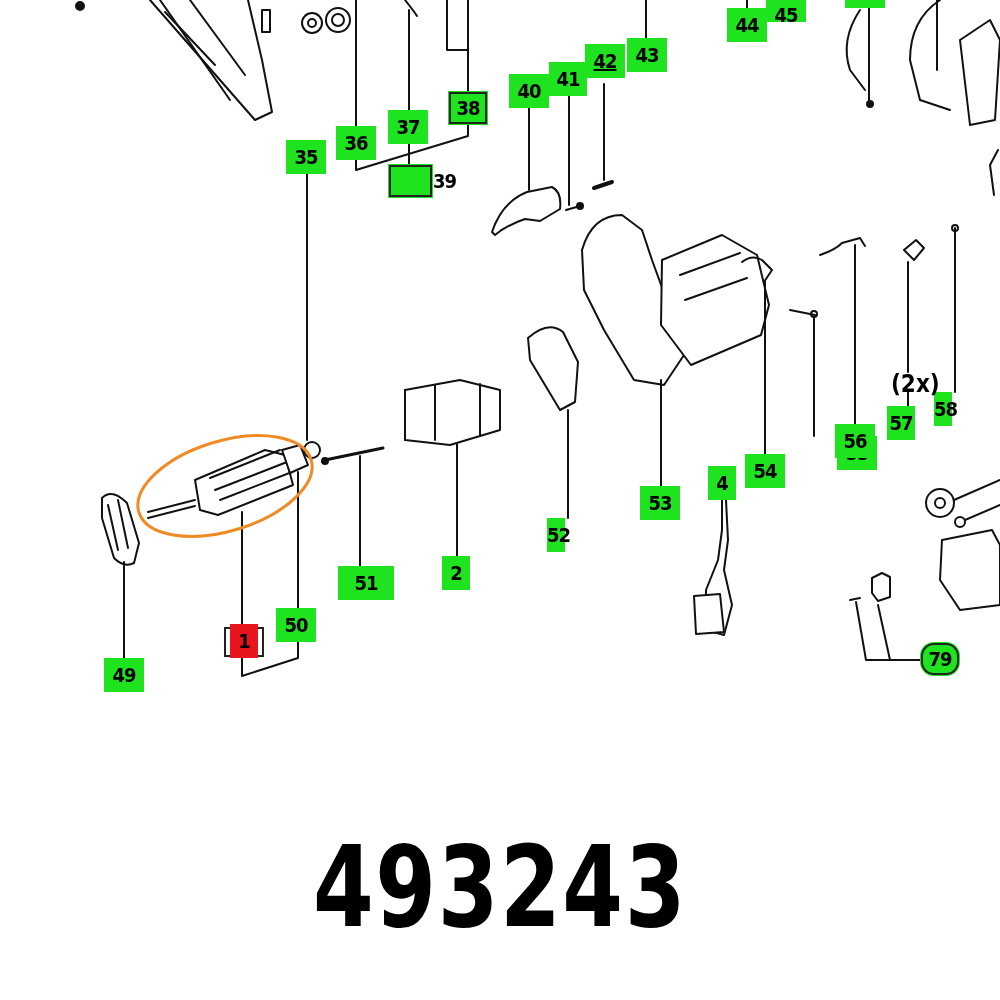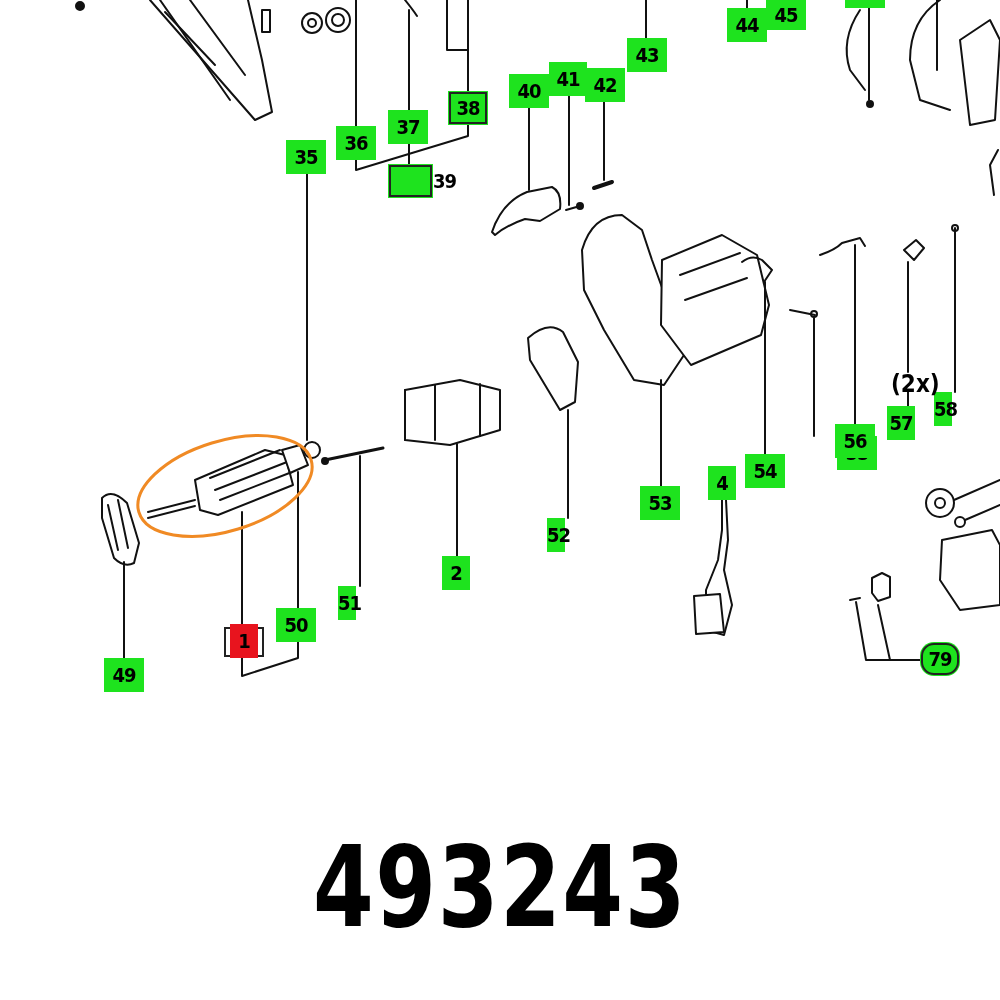--- a/index.html
+++ b/index.html
@@ -147,28 +147,28 @@
   <div class="lbl red" style="left:230px;top:624px;width:28px;">1</div>
   <div class="lbl" style="left:442px;top:556px;width:28px;">2</div>
   <div class="lbl" style="left:708px;top:466px;width:28px;">4</div>
   <div class="lbl" style="left:286px;top:140px;width:40px;">35</div>
   <div class="lbl" style="left:336px;top:126px;width:40px;">36</div>
   <div class="lbl" style="left:388px;top:110px;width:40px;">37</div>
   <div class="lbl boxed" style="left:448px;top:91px;width:40px;">38</div>
   <div class="lbl boxed" style="left:388px;top:164px;width:40px;padding-left:45px;">39</div>
   <div class="lbl" style="left:509px;top:74px;width:40px;">40</div>
   <div class="lbl" style="left:549px;top:62px;width:38px;">41</div>
-  <div class="lbl" style="left:585px;top:68px;width:40px;">42</div>
+  <div class="lbl" style="left:585px;top:44px;width:40px;text-decoration:underline;">42</div>
   <div class="lbl" style="left:627px;top:38px;width:40px;">43</div>
   <div class="lbl" style="left:727px;top:8px;width:40px;">44</div>
-  <div class="lbl" style="left:766px;top:0px;width:40px;height:30px;line-height:30px;">45</div>
+  <div class="lbl" style="left:766px;top:0px;width:40px;height:22px;line-height:30px;">45</div>
   <div class="lbl" style="left:845px;top:0px;width:40px;height:8px;"></div>
   <div class="lbl" style="left:104px;top:658px;width:40px;">49</div>
   <div class="lbl" style="left:276px;top:608px;width:40px;">50</div>
-  <div class="lbl" style="left:338px;top:586px;width:18px;">51</div>
+  <div class="lbl" style="left:338px;top:566px;width:56px;">51</div>
   <div class="lbl" style="left:547px;top:518px;width:18px;">52</div>
   <div class="lbl" style="left:640px;top:486px;width:40px;">53</div>
   <div class="lbl" style="left:745px;top:454px;width:40px;">54</div>
   <div class="lbl" style="left:794px;top:436px;width:40px;margin-left:43px;">55</div>
   <div class="lbl" style="left:835px;top:424px;width:40px;">56</div>
   <div class="lbl" style="left:887px;top:406px;width:28px;">57</div>
   <div class="lbl" style="left:934px;top:392px;width:18px;">58</div>
   <div class="lbl boxed" style="left:920px;top:642px;width:40px;border-radius:14px;">79</div>
 
   <div class="note" style="left:891px;top:370px;">(2x)</div>

